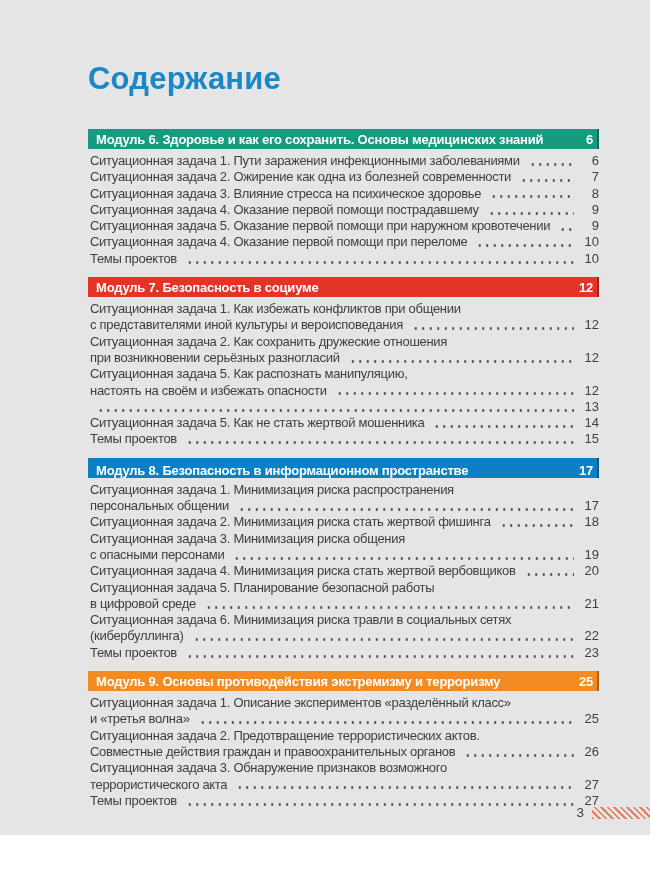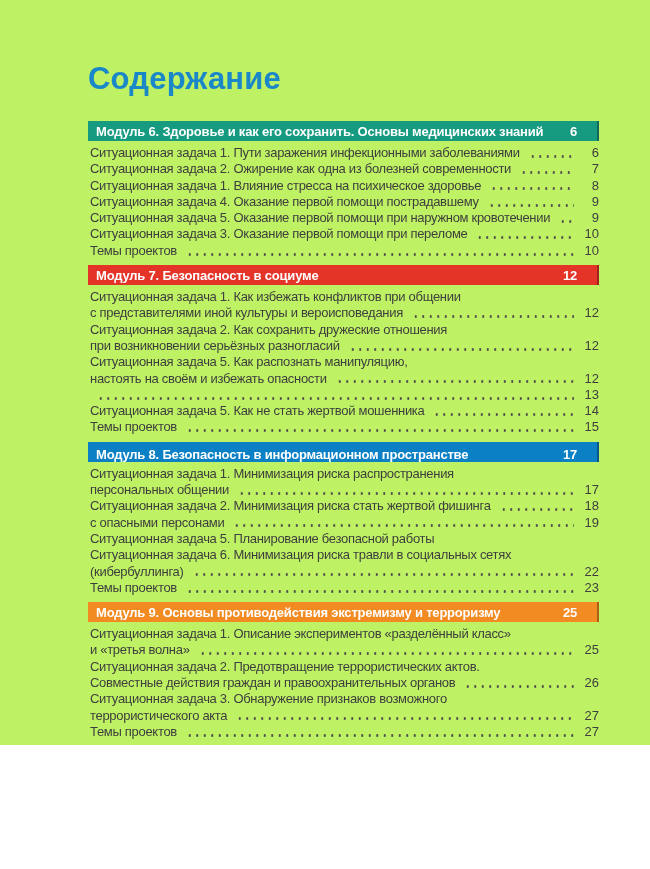--- a/index.html
+++ b/index.html
@@ -1,19 +1,19 @@
 <!DOCTYPE html>
 <html><head>
 <meta charset="utf-8">
 <style>
   html,body{margin:0;padding:0;background:#ffffff;}
   .page{
     position:relative;
-    width:650px;height:745px;
-    background:#bef264;
+    width:650px;height:835px;
+    background:#e5e5e5;
     font-family:"Liberation Sans",sans-serif;
     overflow:hidden;
   }
   .content-title{
     position:absolute;
     left:88px;top:61px;
     font-size:31px;
     font-weight:700;
     letter-spacing:.2px;
   }
@@ -21,26 +21,27 @@
     position:absolute;
     left:88px;top:121px;
     width:511px;
   }
   .module + .module{margin-top:4px;}
   .module-bar{
     display:flex;
     align-items:center;
     justify-content:space-between;
     height:20px;
-    padding:0 22px 0 8px;
+    padding:0 6px 0 8px;
     color:#ffffff;
     font-size:13px;
     font-weight:700;
     letter-spacing:-0.2px;
     box-shadow:inset -2px 0 0 rgba(0,0,0,.3);
+    margin-top:8px;
   }
   .module-title{white-space:nowrap;}
   .module-page{flex:0 0 auto;padding-left:6px;}
   .entries{padding:4px 0 2px;}
   .toc-line{
     display:flex;
     align-items:flex-end;
     height:16.3px;
     line-height:16.3px;
     font-size:13px;
@@ -97,36 +98,36 @@
             <span class="toc-text">Ситуационная задача 1. Пути заражения инфекционными заболеваниями</span>
             <span class="leader"></span>
             <span class="toc-page">6</span>
           </div>
           <div class="toc-line">
             <span class="toc-text">Ситуационная задача 2. Ожирение как одна из болезней современности</span>
             <span class="leader"></span>
             <span class="toc-page">7</span>
           </div>
           <div class="toc-line">
-            <span class="toc-text">Ситуационная задача 1. Влияние стресса на психическое здоровье</span>
+            <span class="toc-text">Ситуационная задача 3. Влияние стресса на психическое здоровье</span>
             <span class="leader"></span>
             <span class="toc-page">8</span>
           </div>
           <div class="toc-line">
             <span class="toc-text">Ситуационная задача 4. Оказание первой помощи пострадавшему</span>
             <span class="leader"></span>
             <span class="toc-page">9</span>
           </div>
           <div class="toc-line">
             <span class="toc-text">Ситуационная задача 5. Оказание первой помощи при наружном кровотечении</span>
             <span class="leader"></span>
             <span class="toc-page">9</span>
           </div>
           <div class="toc-line">
-            <span class="toc-text">Ситуационная задача 3. Оказание первой помощи при переломе</span>
+            <span class="toc-text">Ситуационная задача 4. Оказание первой помощи при переломе</span>
             <span class="leader"></span>
             <span class="toc-page">10</span>
           </div>
           <div class="toc-line">
             <span class="toc-text">Темы проектов</span>
             <span class="leader"></span>
             <span class="toc-page">10</span>
           </div>
         </div>
       </div>
@@ -189,26 +190,39 @@
             <span class="toc-text">персональных общении</span>
             <span class="leader"></span>
             <span class="toc-page">17</span>
           </div>
           <div class="toc-line">
             <span class="toc-text">Ситуационная задача 2. Минимизация риска стать жертвой фишинга</span>
             <span class="leader"></span>
             <span class="toc-page">18</span>
           </div>
           <div class="toc-line">
+            <span class="toc-text">Ситуационная задача 3. Минимизация риска общения</span>
+          </div>
+          <div class="toc-line">
             <span class="toc-text">с опасными персонами</span>
             <span class="leader"></span>
             <span class="toc-page">19</span>
           </div>
           <div class="toc-line">
+            <span class="toc-text">Ситуационная задача 4. Минимизация риска стать жертвой вербовщиков</span>
+            <span class="leader"></span>
+            <span class="toc-page">20</span>
+          </div>
+          <div class="toc-line">
             <span class="toc-text">Ситуационная задача 5. Планирование безопасной работы</span>
+          </div>
+          <div class="toc-line">
+            <span class="toc-text">в цифровой среде</span>
+            <span class="leader"></span>
+            <span class="toc-page">21</span>
           </div>
           <div class="toc-line">
             <span class="toc-text">Ситуационная задача 6. Минимизация риска травли в социальных сетях</span>
           </div>
           <div class="toc-line">
             <span class="toc-text">(кибербуллинга)</span>
             <span class="leader"></span>
             <span class="toc-page">22</span>
           </div>
           <div class="toc-line">

